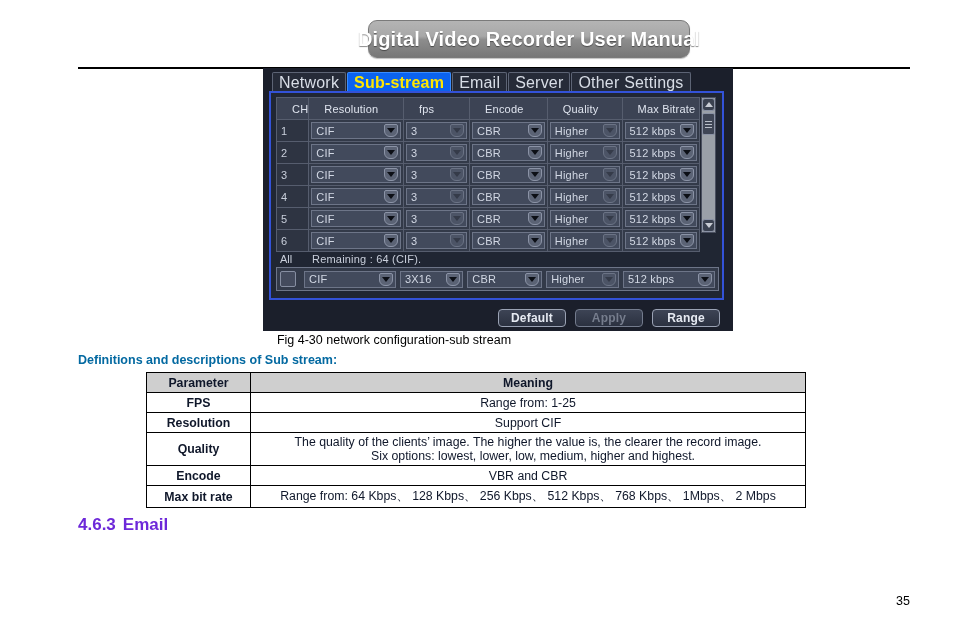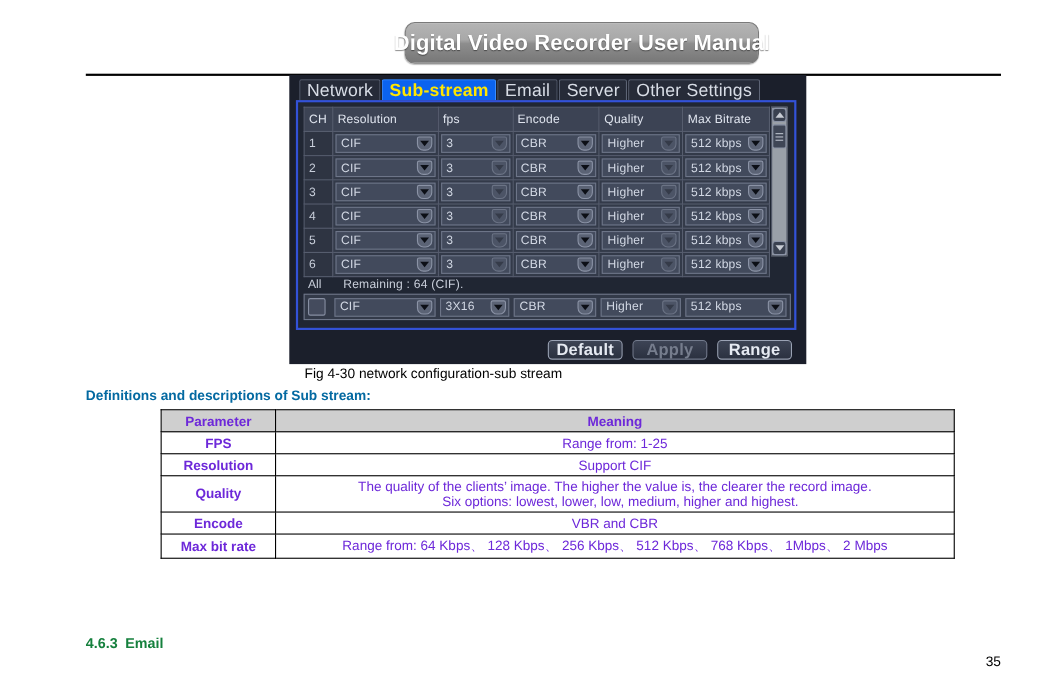--- a/index.html
+++ b/index.html
@@ -95,21 +95,21 @@
     padding: 0;
     height: 22px;
     color: #c9cfdb;
     font-size: 11px;
     background: #333a49;
     vertical-align: middle;
   }
   .grid th {
     text-align: left;
     font-weight: normal;
-    padding-left: 4px;
+    padding-left: 15px;
     background: #3c4354;
     color: #dfe4ee;
     letter-spacing: 0.2px;
   }
   .grid td.ch {
     padding-left: 4px;
     width: 26px;
     background: #2e3442;
   }
   .cellwrap { padding: 0 2px; }
@@ -223,21 +223,21 @@
     display: flex; justify-content: flex-end;
     gap: 9px;
     padding-right: 4px;
   }
   .dvrbtn {
     width: 68px; height: 18px;
     border: 1px solid #9aa2b4;
     border-radius: 4px;
     background: linear-gradient(to bottom, #3d4455 0%, #2b3140 100%);
     color: #e6eaf2;
-    font-size: 15px;
+    font-size: 12px;
     font-weight: bold;
     display: flex; align-items: center; justify-content: center;
     letter-spacing: 0.2px;
   }
   .dvrbtn.disabled { color: #767d8d; border-color: #737b8d; }
 
   
   .fig-caption {
     position: absolute;
     left: 0; top: 333px;
@@ -249,24 +249,24 @@
   .defs-title {
     position: absolute;
     left: 78px; top: 353px;
     font-size: 12.5px;
     font-weight: bold;
     color: #0369a1;
   }
   .doc-table {
     position: absolute;
     left: 146px; top: 372px;
-    width: 722px;
+    width: 660px;
     border-collapse: collapse;
     font-size: 12.3px;
-    color: #6d28d9;
+    color: #0f172a;
   }
   .doc-table td, .doc-table th {
     border: 1px solid #000;
     padding: 2px 6px;
     vertical-align: middle;
   }
   .doc-table thead th {
     background: #cfcfcf;
     font-weight: bold;
     text-align: center;
@@ -277,24 +277,24 @@
     text-align: center;
     font-weight: bold;
     height: 20px;
     white-space: nowrap;
   }
   .doc-table td.meaning { text-align: center; }
   .meaning-line2 { display: block; padding-left: 10px; }
 
   .sect-heading {
     position: absolute;
-    left: 78px; top: 577px;
-    font-size: 13px;
+    left: 78px; top: 515px;
+    font-size: 17px;
     font-weight: bold;
-    color: #15803d;
+    color: #6d28d9;
   }
   .sect-heading .num { margin-right: 7px; }
   .page-number {
     position: absolute;
     right: 44px; bottom: 28px;
     font-size: 12.5px;
     color: #000;
   }
 </style>
 </head>

